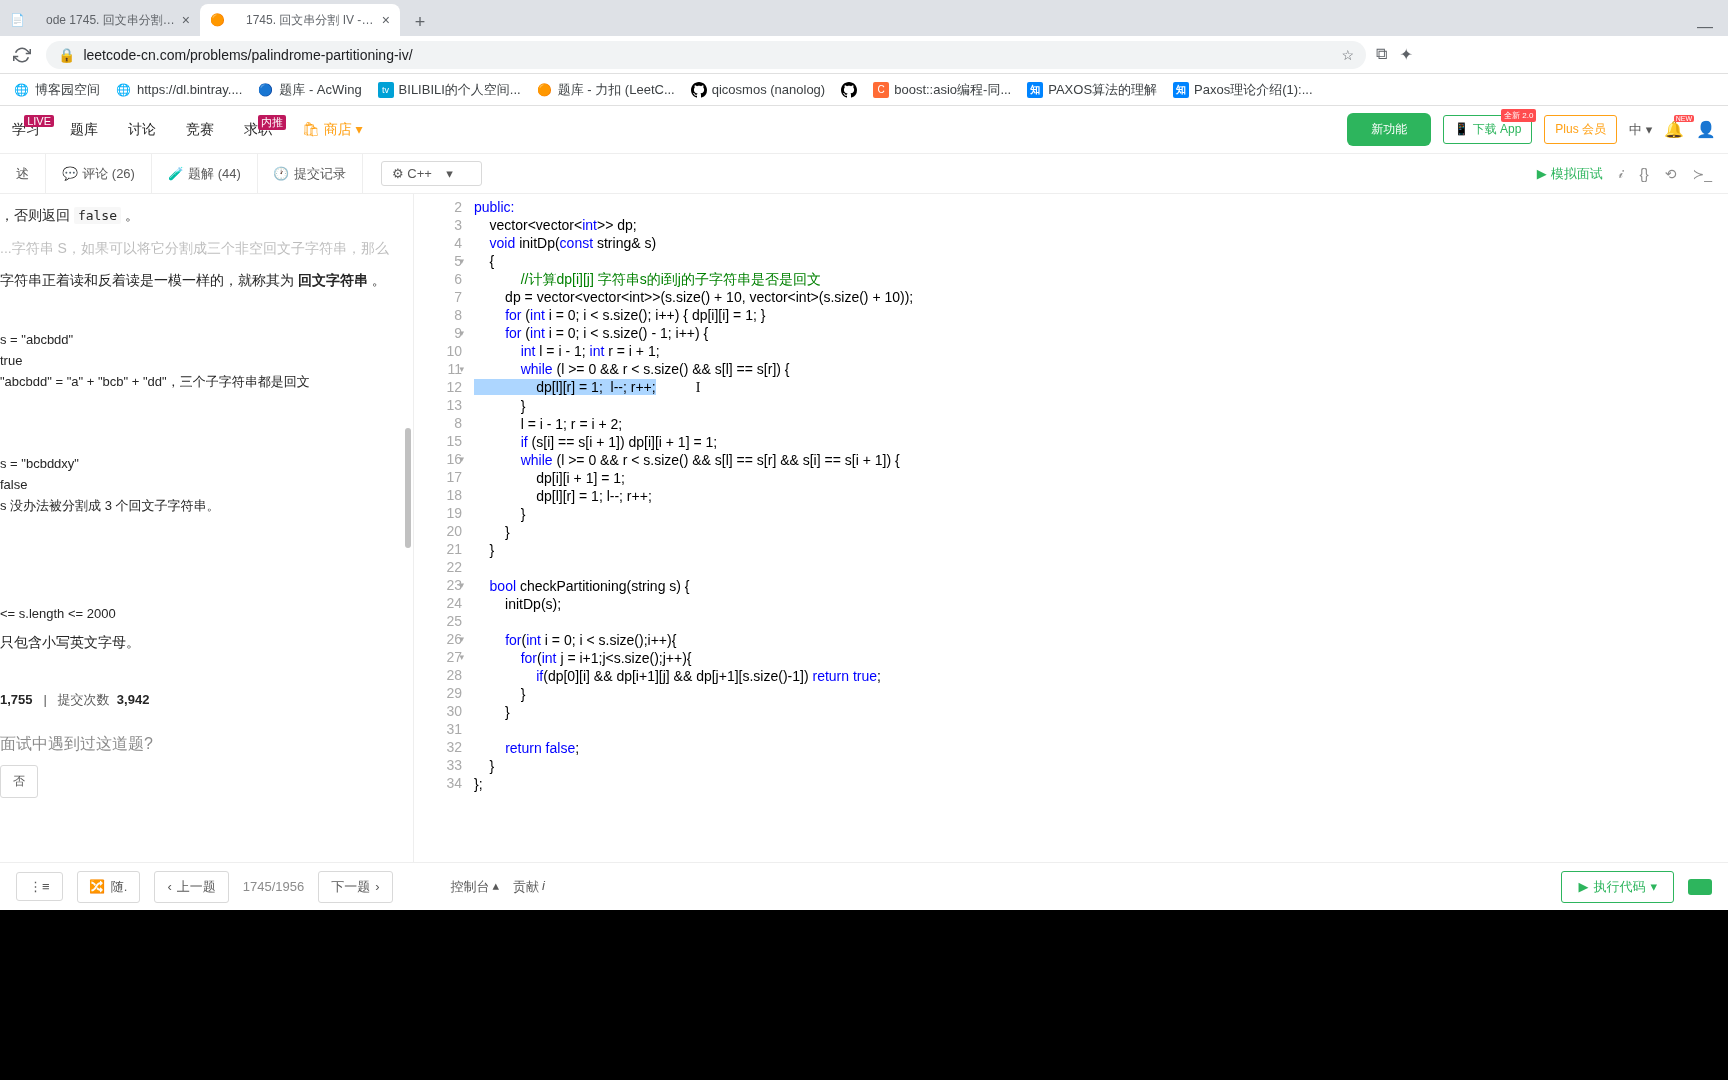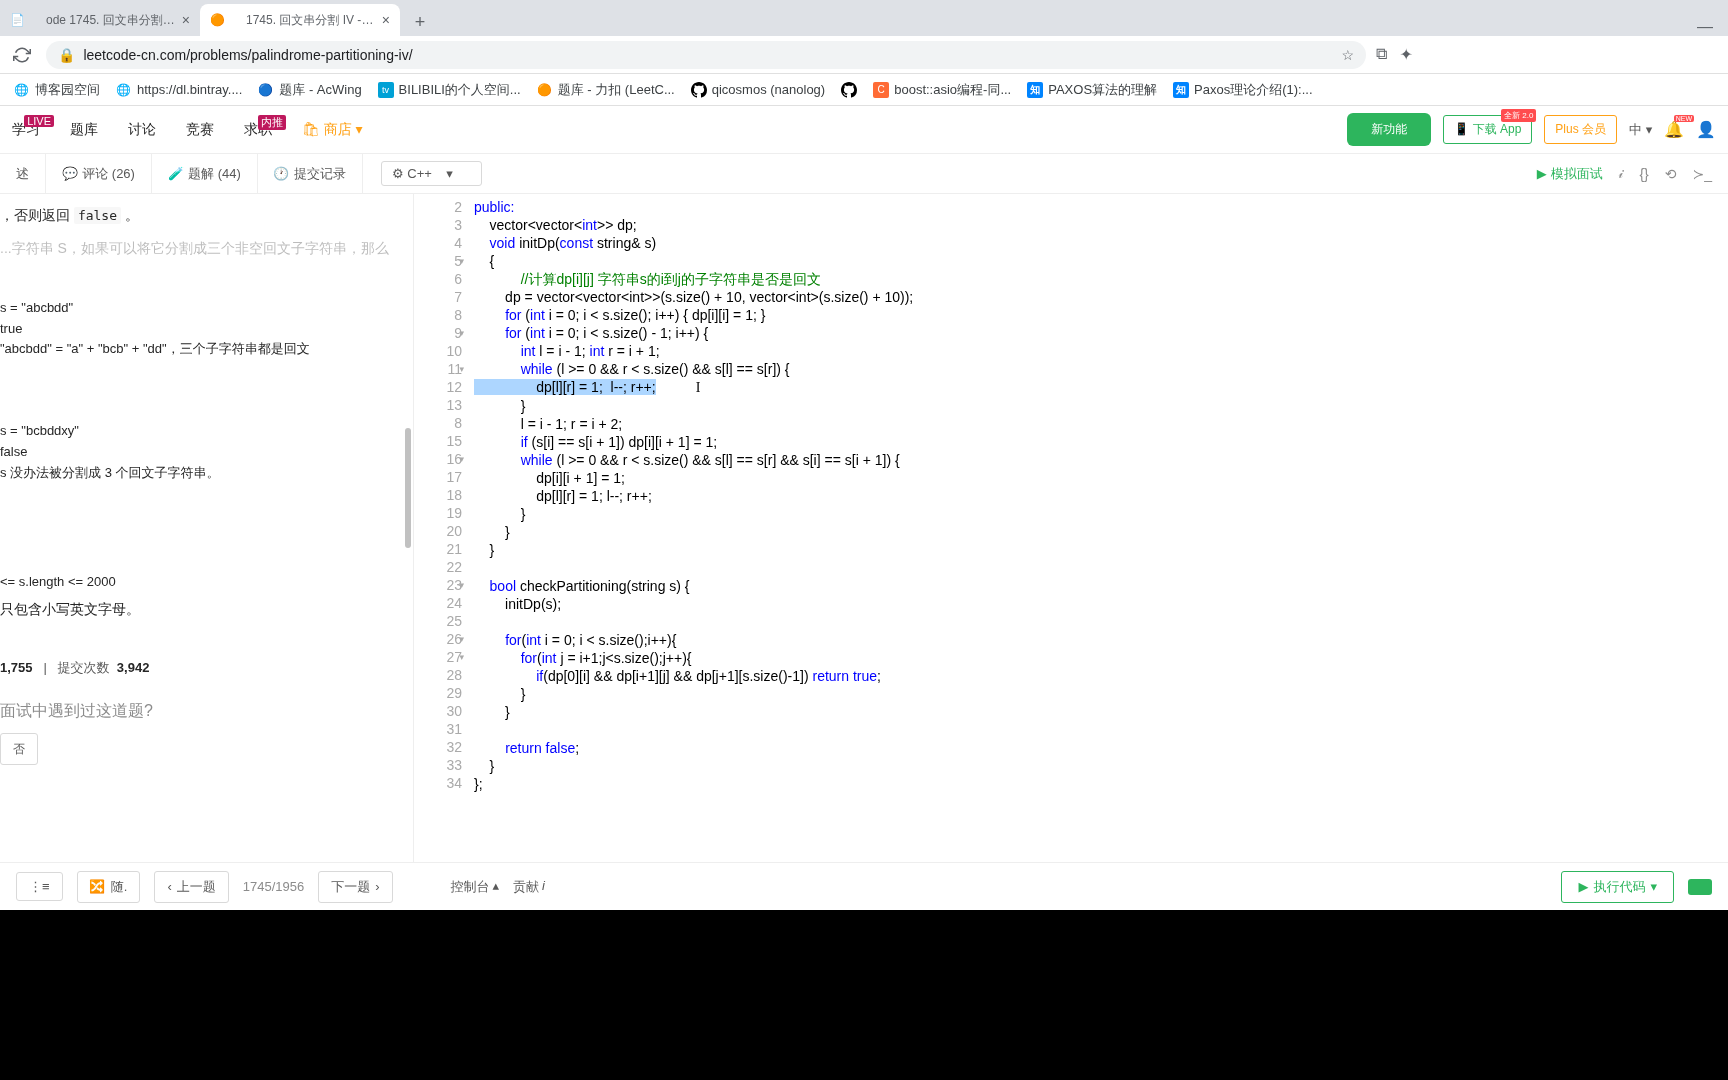--- a/index.html
+++ b/index.html
@@ -215,20 +215,21 @@
     <span class="icon-btn">{}</span>
     <span class="icon-btn">⟲</span>
     <span class="icon-btn">≻_</span>
   </div>
 </div>
 
 <div class="main">
   <div class="left-pane">
     <p><span>，否则返回 </span><code>false</code> 。</p>
     <p style="opacity:0.3">...字符串 S，如果可以将它分割成三个非空回文子字符串，那么</p>
+    <p><span>字符串正着读和反着读是一模一样的，就称其为 </span><b>回文字符串</b> 。</p>
     <br>
     <div class="code-block"><span>s = "abcbdd"</span>
 <span>true</span>
 <span>"abcbdd" = "a" + "bcb" + "dd"，三个子字符串都是回文</span></div>
     <br><br>
     <div class="code-block"><span>s = "bcbddxy"</span>
 <span>false</span>
 <span>s 没办法被分割成 3 个回文子字符串。</span></div>
     <br><br><br>
     <div class="code-block"><span>&lt;= s.length &lt;= 2000</span></div>

